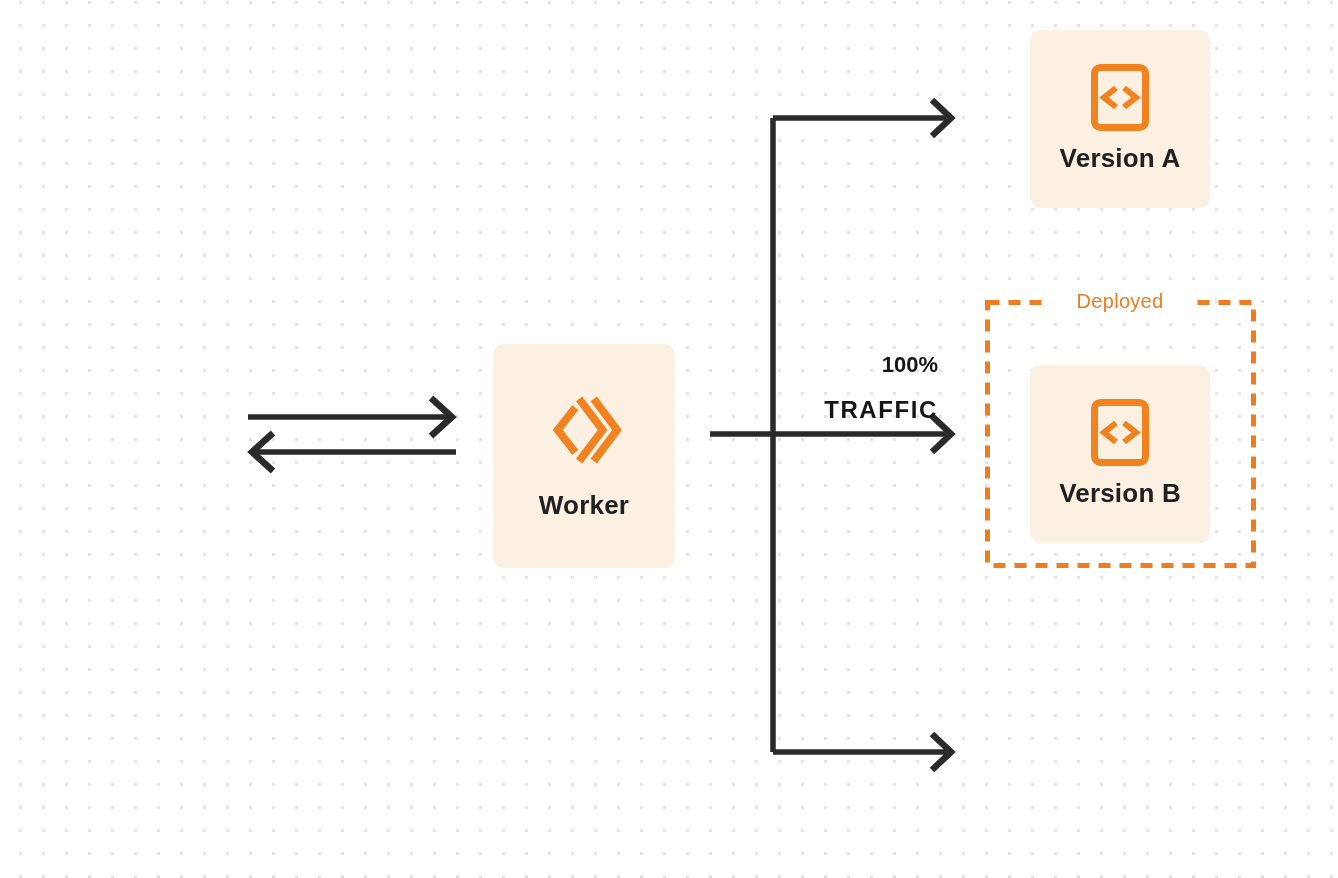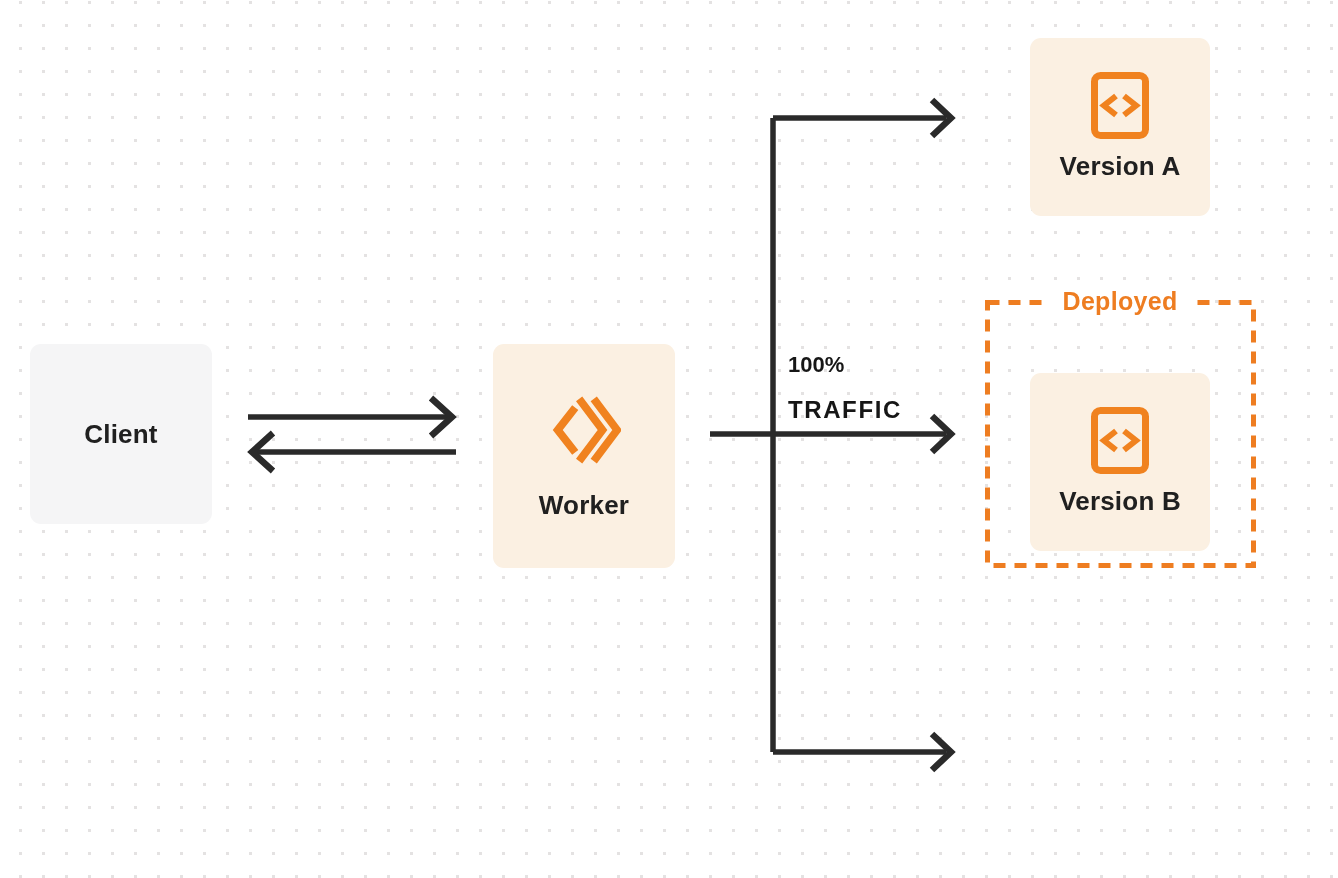--- a/index.html
+++ b/index.html
@@ -18,33 +18,33 @@
     background-size:23px 23px;background-position:9px 14px;
   }
   .overlay{position:absolute;left:0;top:0;width:1338px;height:878px;pointer-events:none;}
   .node{
     position:absolute;border-radius:11px;display:flex;flex-direction:column;
     align-items:center;justify-content:center;
   }
   .node .label{font-weight:bold;color:var(--text-dark);font-size:26px;letter-spacing:.2px;}
   .client-node{left:30px;top:344px;width:182px;height:180px;background:var(--box-gray);}
   .worker-node{left:493px;top:344px;width:182px;height:224px;background:var(--box-peach);gap:22px;}
-  .version-node{left:1030px;width:180px;height:178px;background:var(--box-peach);gap:12px;margin-top:8px;}
+  .version-node{left:1030px;width:180px;height:178px;background:var(--box-peach);gap:12px;}
   .version-a{top:30px;}
   .version-b{top:365px;}
   .version-c{top:662px;}
   .icon{display:block;line-height:0;}
   .deployed-rect{position:absolute;left:985px;top:300px;width:271px;height:268px;}
   .deployed-label{
     position:absolute;left:1044px;top:287px;width:152px;height:28px;line-height:28px;
     text-align:center;background:#ffffff;color:var(--accent-orange);
-    font-weight:bold;font-size:25px;letter-spacing:.3px;
+    font-weight:normal;font-size:20px;letter-spacing:.3px;
   }
   .traffic-label{
-    position:absolute;left:788px;top:352px;width:150px;text-align:left;
+    position:absolute;left:788px;top:352px;width:150px;text-align:right;
     color:#161616;font-weight:bold;
   }
   .traffic-label .l1{font-size:22px;}
   .traffic-label .l2{font-size:24px;letter-spacing:1.6px;margin-top:18px;}
 </style>
 </head>
 <body>
 
 <div class="canvas">
 
@@ -85,23 +85,20 @@
   <svg class="deployed-rect" viewBox="0 0 271 268" xmlns="http://www.w3.org/2000/svg">
     <rect x="2.5" y="2.5" width="266" height="263" fill="none" stroke="#EE7D21" stroke-width="5" stroke-dasharray="12 9"></rect>
   </svg>
   <div class="deployed-label">Deployed</div>
 
   <div class="traffic-label">
     <div class="l1">100%</div>
     <div class="l2">TRAFFIC</div>
   </div>
 
-  <div class="node client-node">
-    <span class="label">Client</span>
-  </div>
 
   <div class="node worker-node">
     <span class="icon">
       <svg width="74" height="76" viewBox="0 0 76 76" xmlns="http://www.w3.org/2000/svg">
         <g stroke="#F0821F" stroke-width="8" fill="none" stroke-linecap="butt" stroke-linejoin="miter">
           <path d="M29 15 L11 38 L29 61"></path>
           <path d="M33 6 L57 38 L33 70"></path>
           <path d="M48 6 L72 38 L48 70"></path>
         </g>
       </svg>

